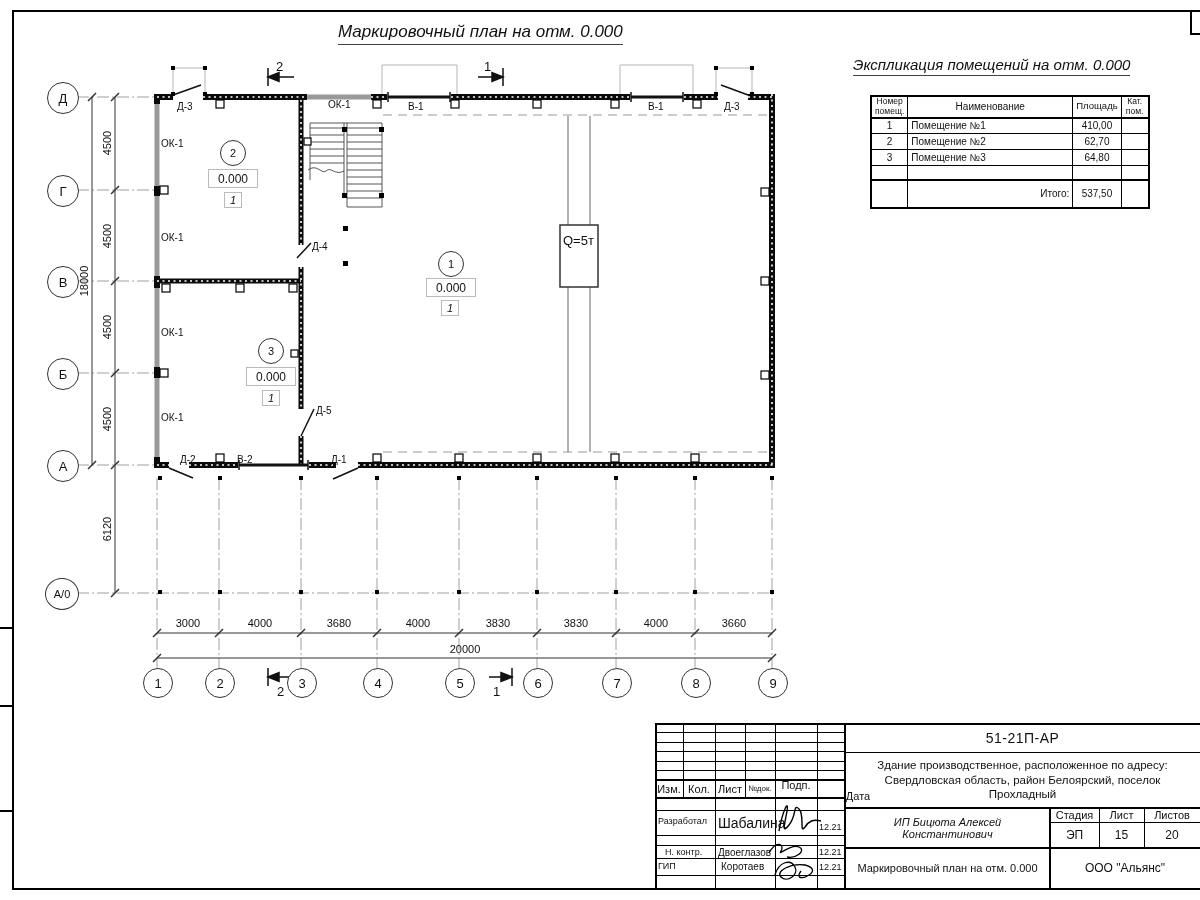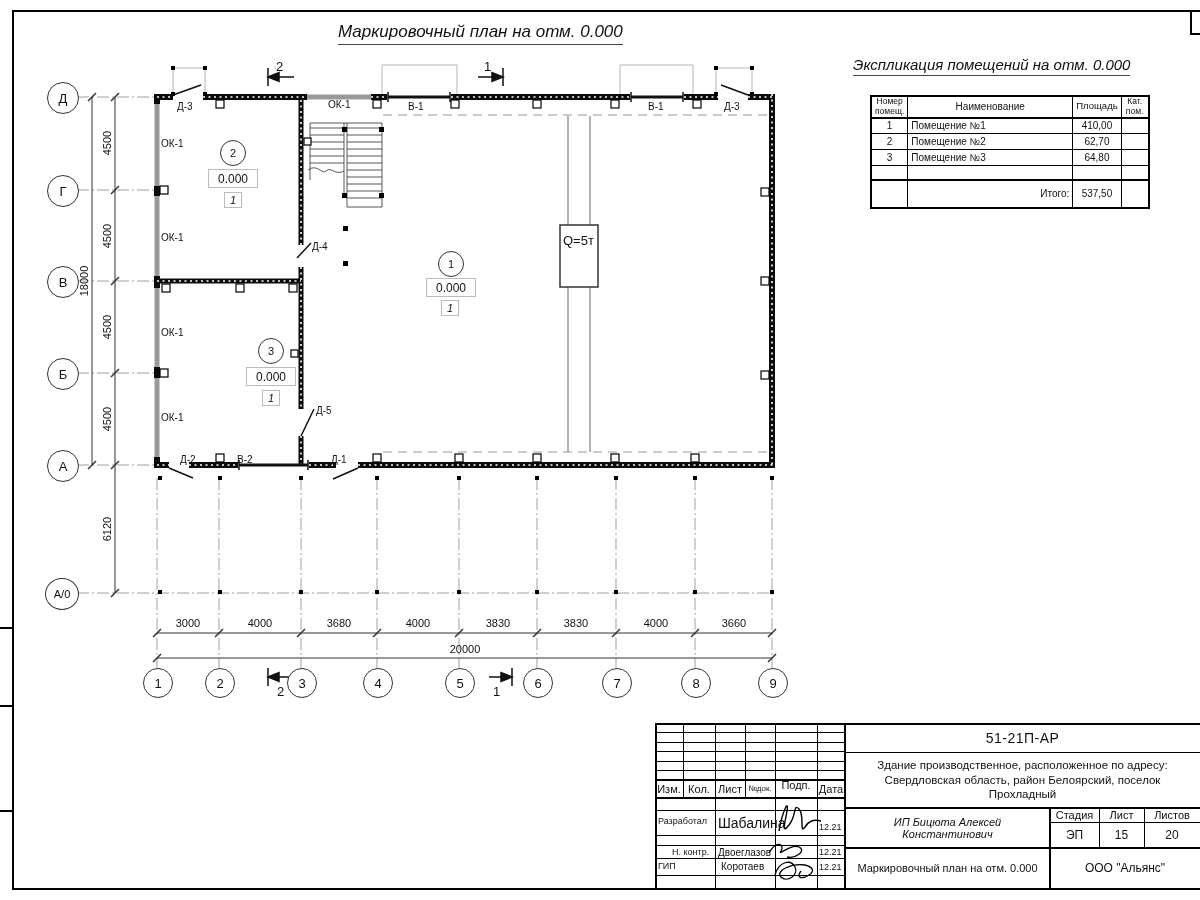--- a/index.html
+++ b/index.html
@@ -375,26 +375,26 @@
   <div class="ln" style="left:444px;top:85px;width:1px;height:40px;"></div>
   <div class="ln" style="left:489px;top:85px;width:1px;height:40px;"></div>
   <div class="ln" style="left:190px;top:29px;width:355px;height:1px;"></div>
   <div class="ln" style="left:395px;top:99px;width:150px;height:1px;"></div>
 
   <div class="cell-c" style="left:0;top:57px;width:28px;height:17px;font-size:11px;">Изм.</div>
   <div class="cell-c" style="left:28px;top:57px;width:32px;height:17px;font-size:11px;">Кол.</div>
   <div class="cell-c" style="left:60px;top:57px;width:30px;height:17px;font-size:11px;">Лист</div>
   <div class="cell-c" style="left:90px;top:57px;width:30px;height:17px;font-size:8px;">№док.</div>
   <div class="cell-c" style="left:120px;top:53px;width:42px;height:17px;font-size:11px;">Подп.</div>
-  <div class="cell-c" style="left:162px;top:57px;width:28px;height:17px;font-size:11px;">Дата</div>
+  <div class="cell-c" style="left:162px;top:57px;width:28px;height:31px;font-size:11px;padding-left:27px;">Дата</div>
 
   <div class="txt" style="left:3px;top:93px;font-size:9px;">Разработал</div>
   <div class="txt" style="left:63px;top:92px;font-size:14px;">Шабалина</div>
   <div class="txt" style="left:164px;top:99px;font-size:9px;">12.21</div>
-  <div class="txt" style="left:17px;top:124px;font-size:9px;">Н. контр.</div>
+  <div class="txt" style="left:10px;top:124px;font-size:9px;">Н. контр.</div>
   <div class="txt" style="left:63px;top:124px;font-size:10px;">Двоеглазов</div>
   <div class="txt" style="left:164px;top:124px;font-size:9px;">12.21</div>
   <div class="txt" style="left:3px;top:138px;font-size:9px;">ГИП</div>
   <div class="txt" style="left:66px;top:138px;font-size:10px;">Коротаев</div>
   <div class="txt" style="left:164px;top:139px;font-size:9px;">12.21</div>
 
   <svg class="abs" style="left:118px;top:68px;" width="50" height="52" viewBox="0 0 50 52">
     <path d="M6,40 C10,18 16,8 14,20 C12,32 8,44 16,34 C24,24 20,12 26,18 C32,24 26,44 32,36 C36,30 40,28 48,30" fill="none" stroke="#000" stroke-width="1.4"></path>
   </svg>
   <svg class="abs" style="left:110px;top:112px;" width="56" height="50" viewBox="0 0 56 50">

